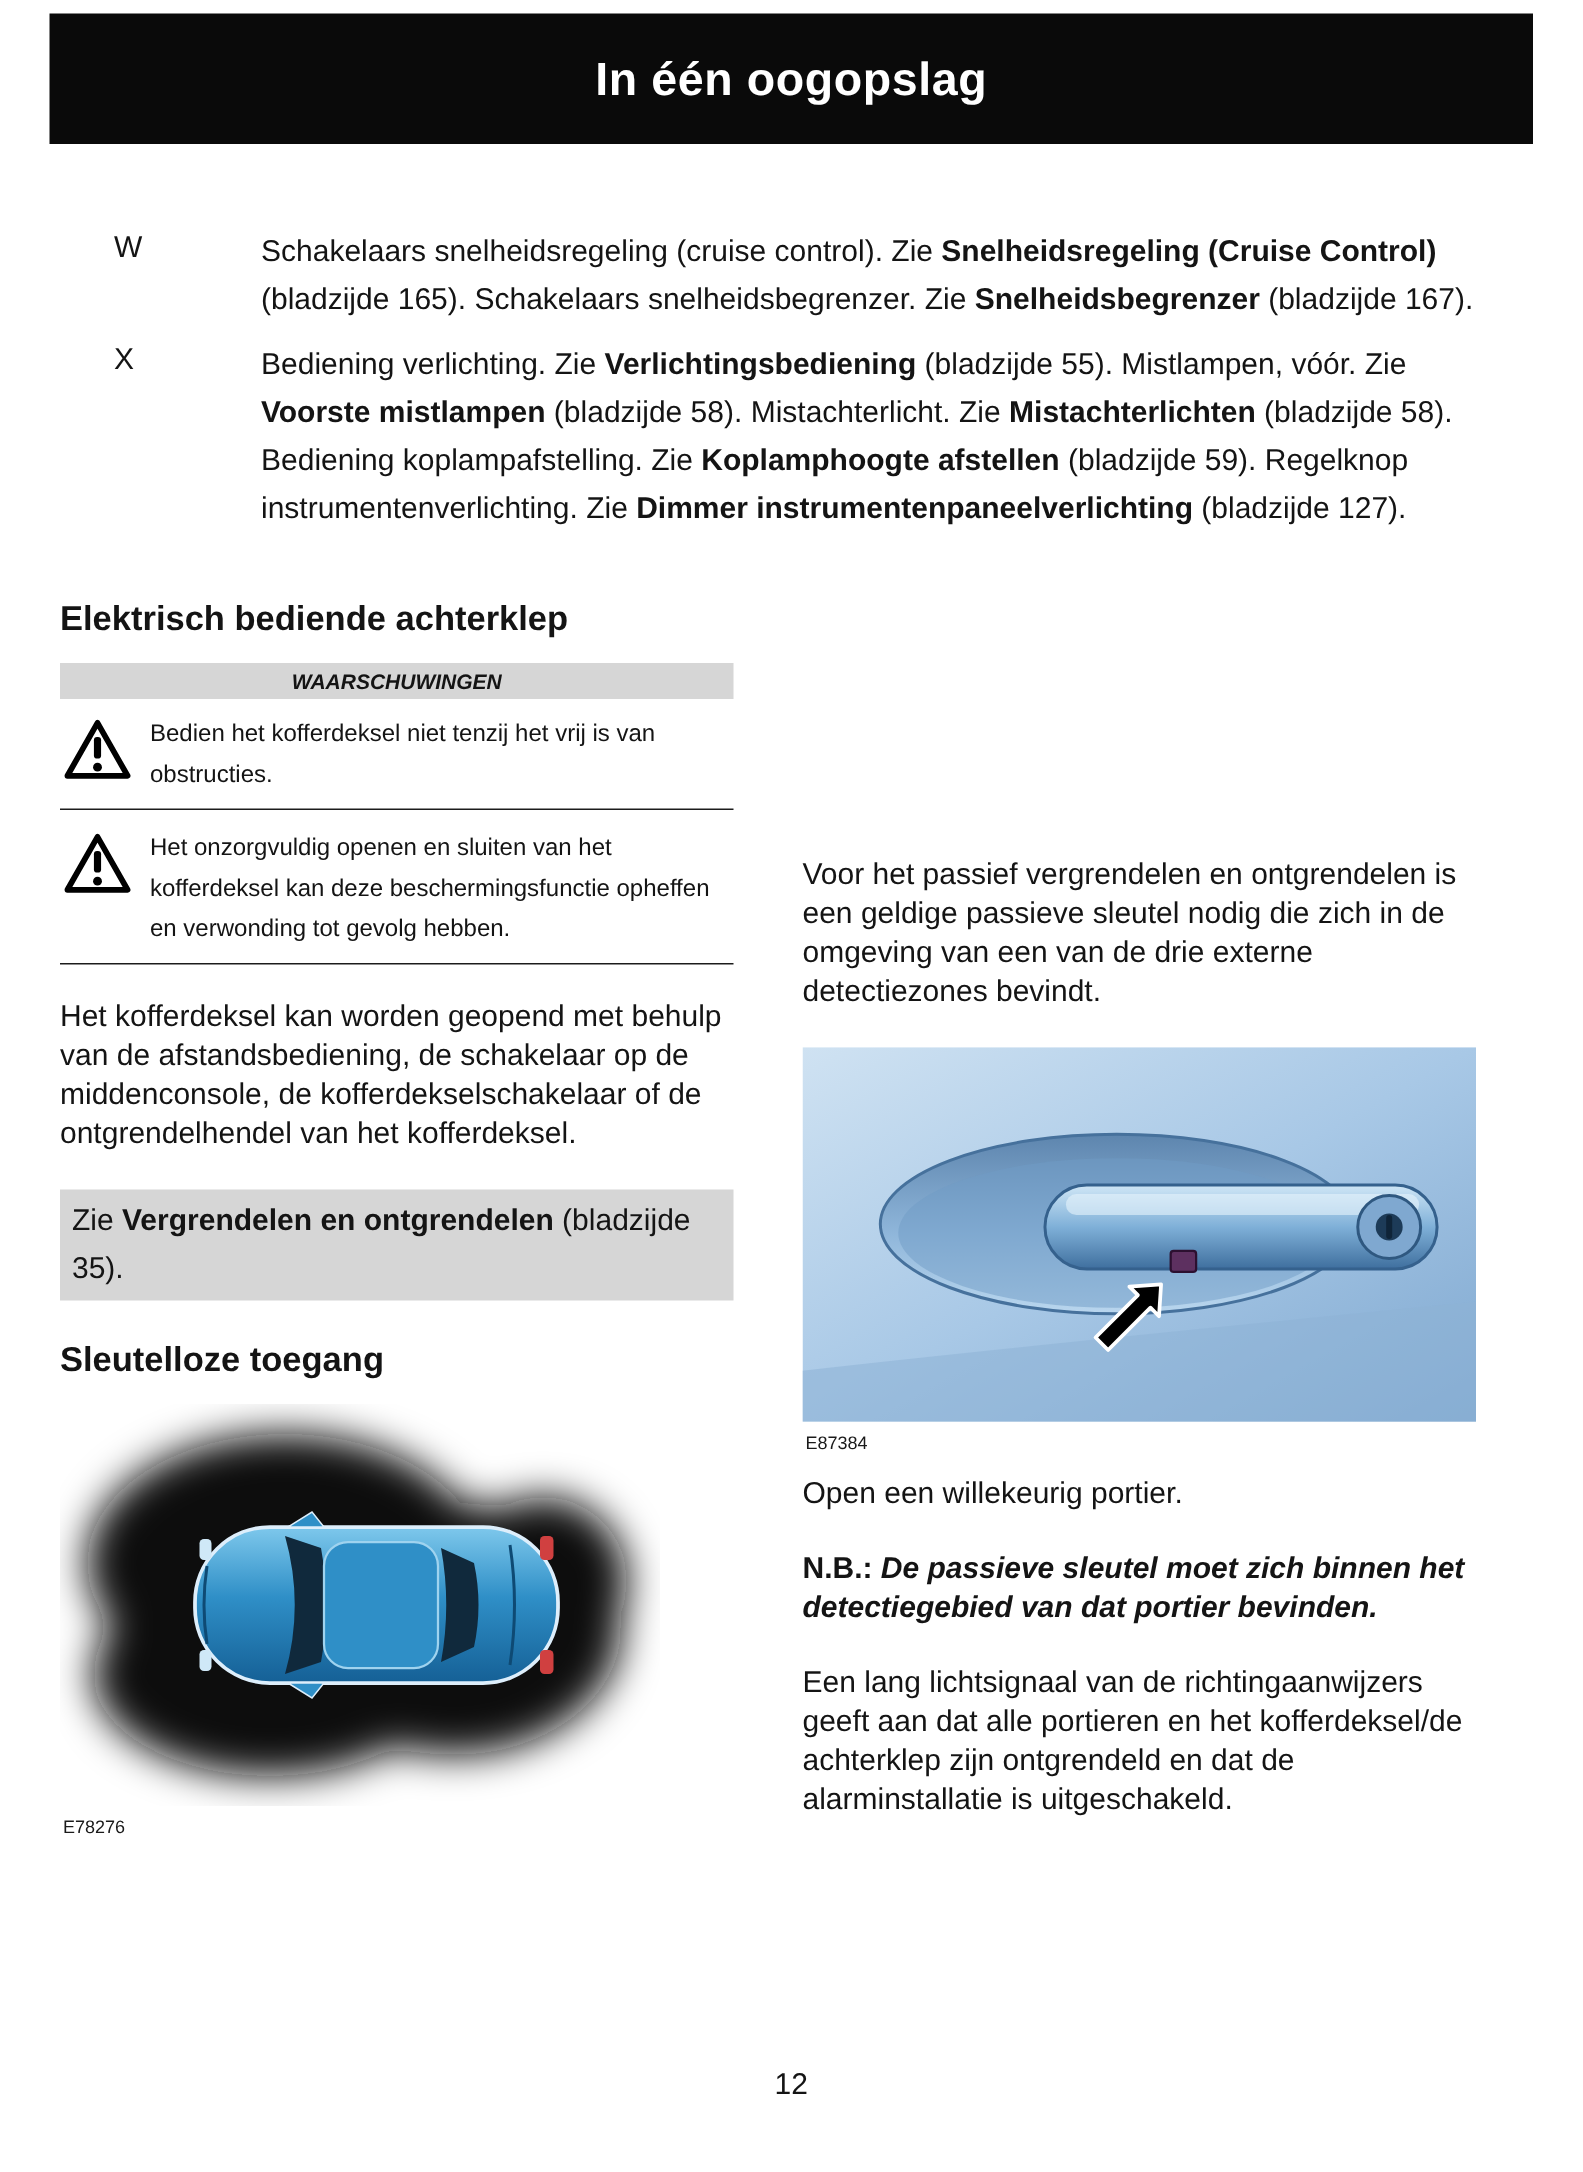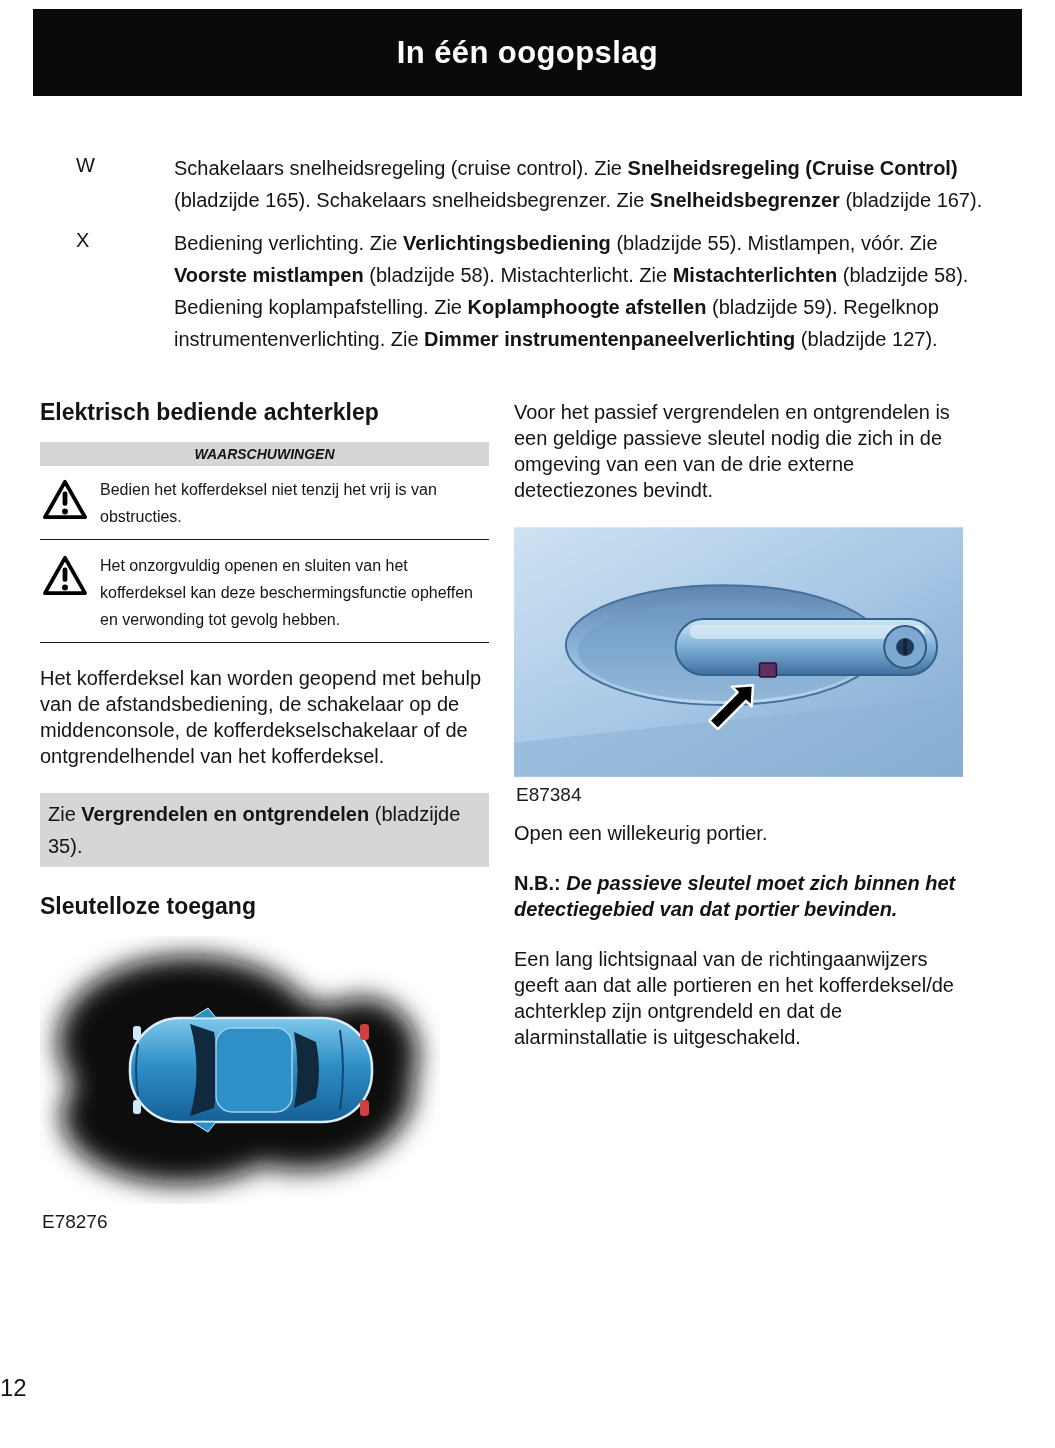--- a/index.html
+++ b/index.html
@@ -9,41 +9,41 @@
   .header-bar{position:absolute;left:33px;top:9px;width:989px;height:87px;
     background:var(--header-bg,#0a0a0a);display:flex;align-items:center;justify-content:center;}
   .header-title{color:var(--header-text,#ffffff);font-size:31px;font-weight:bold;letter-spacing:.4px;margin:0;}
 
   .content{position:absolute;left:40px;top:152px;width:945px;}
 
   .glance-item{display:flex;margin-bottom:11px;}
   .glance-marker{flex:0 0 98px;padding-left:36px;font-size:20px;line-height:26px;}
   .glance-text{font-size:20px;line-height:32px;margin:0;}
 
-  .columns{display:flex;gap:25px;margin-top:44px;}
+  .columns{display:flex;gap:46px;margin-top:44px;align-items:flex-end;}
   .col{width:449px;flex:0 0 449px;}
 
   .section-title{font-size:23px;font-weight:bold;margin:0 0 16px;}
   .warn-banner{background:var(--banner-bg,#d6d6d6);font-weight:bold;font-size:14px;
     text-align:center;padding:4px 12px;margin:2px 0 10px;font-style:italic;}
 
   .warning{font-size:16px;line-height:27px;}
   .warn-icon{float:left;margin:3px 12px 2px 2px;}
   .warn-icon.tall{margin-bottom:28px;}
   .warn-rule{border:none;border-top:1.5px solid #1c1c1c;margin:9px 0 12px;clear:both;height:0;}
 
   .body-par{font-size:20px;line-height:26px;margin:0 0 24px;}
   .note-box{background:var(--note-box-bg,#d6d6d6);font-size:20px;line-height:32px;
     padding:5px 8px;margin:2px 0 26px;}
 
   figure{margin:0 0 12px;}
-  .figcap{font-size:19px;color:#1a1a1a;margin:7px 0 0 2px;}
+  .figcap{font-size:12px;color:#1a1a1a;margin:7px 0 0 2px;}
   .fig-svg{display:block;}
 
-  .page-number{position:absolute;left:0;right:0;bottom:46px;font-size:24px;}
+  .page-number{position:absolute;left:0;right:0;bottom:46px;text-align:center;font-size:20px;}
 </style>
 </head>
 <body>
 
 <div class="page">
 
   <header class="header-bar">
     <h1 class="header-title">In één oogopslag</h1>
   </header>
 

